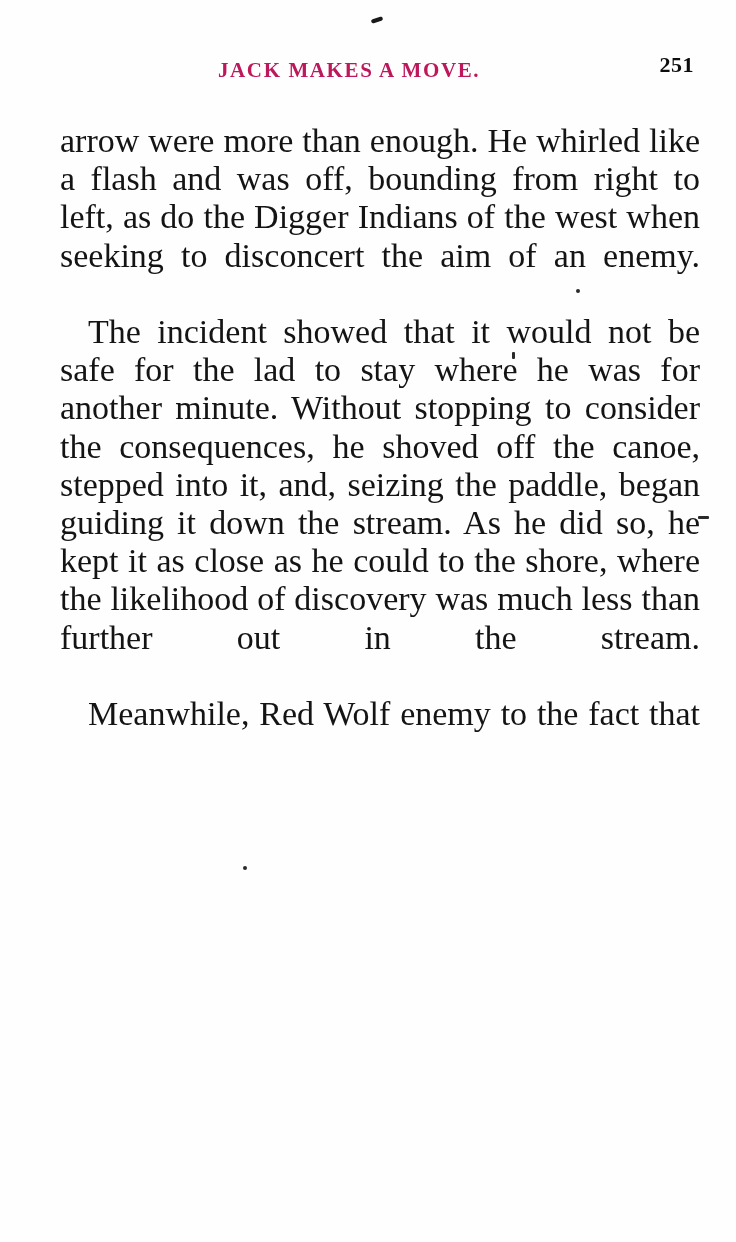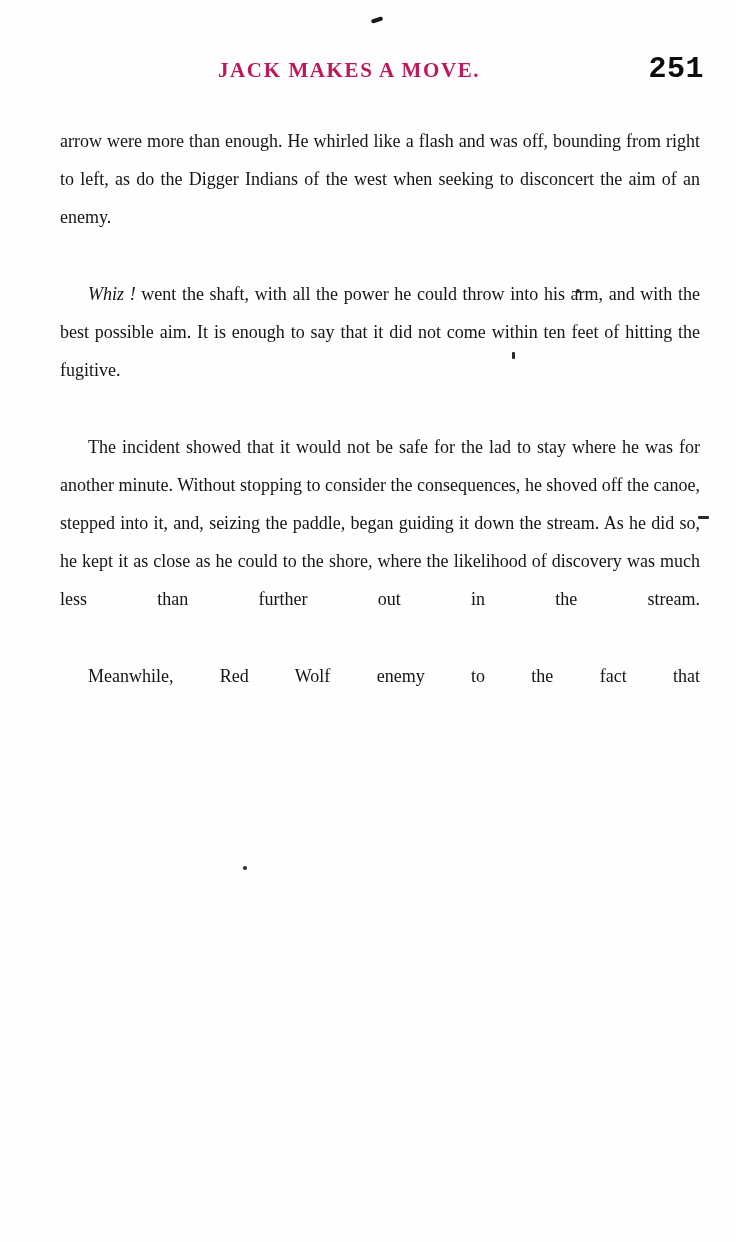--- a/index.html
+++ b/index.html
@@ -53,35 +53,34 @@
     letter-spacing: 1.6px;
     font-weight: bold;
     font-variant: small-caps;
     text-transform: uppercase;
     color: #be185d;
     font-family: "Liberation Serif", serif;
   }
 
   .head-folio {
     position: absolute;
-    right: 32px;
+    right: 42px;
     top: -6px;
-    font-size: 30px;
+    font-size: 22px;
     font-weight: bold;
     color: #0d0d0d;
     letter-spacing: 0.5px;
-    font-family: Liberation Mono, monospace;
   }
 
   .body-text {
     position: absolute;
     top: 122px;
     left: 60px;
     width: 640px;
-    font-size: 18px;
+    font-size: 34px;
     line-height: 38.2px;
     color: #141414;
   }
 
   .para {
     margin: 0;
     text-align: justify;
     text-justify: inter-word;
   }
 
@@ -121,21 +120,20 @@
   <div class="running-head">
     <div class="head-title">JACK MAKES A MOVE.</div>
     <div class="head-folio">251</div>
   </div>
 
   <div class="body-text">
 
     <p class="para">arrow were more than enough. He whirled like a flash and was off, bounding from right to left, as do the Digger Indians of the west when seeking to disconcert the aim of an enemy.</p>
 
 
-    <p class="para indent"><span class="ital">Whiz !</span><span> went the shaft, with all the power he could throw into his arm, and with the best possible aim. It is enough to say that it did not come within ten feet of hitting the fugitive.</span></p>
 
     <p class="para indent">The incident showed that it would not be safe for the lad to stay where he was for another minute. Without stopping to consider the consequences, he shoved off the canoe, stepped into it, and, seizing the paddle, began guiding it down the stream. As he did so, he kept it as close as he could to the shore, where the likelihood of discovery was much less than further out in the stream.</p>
 
     <p class="para indent">Meanwhile, Red Wolf enemy to the fact that</p>
 
   </div>
 
   <div class="speck speck-a"></div>
   <div class="speck speck-b"></div>
   <div class="speck speck-c"></div>

